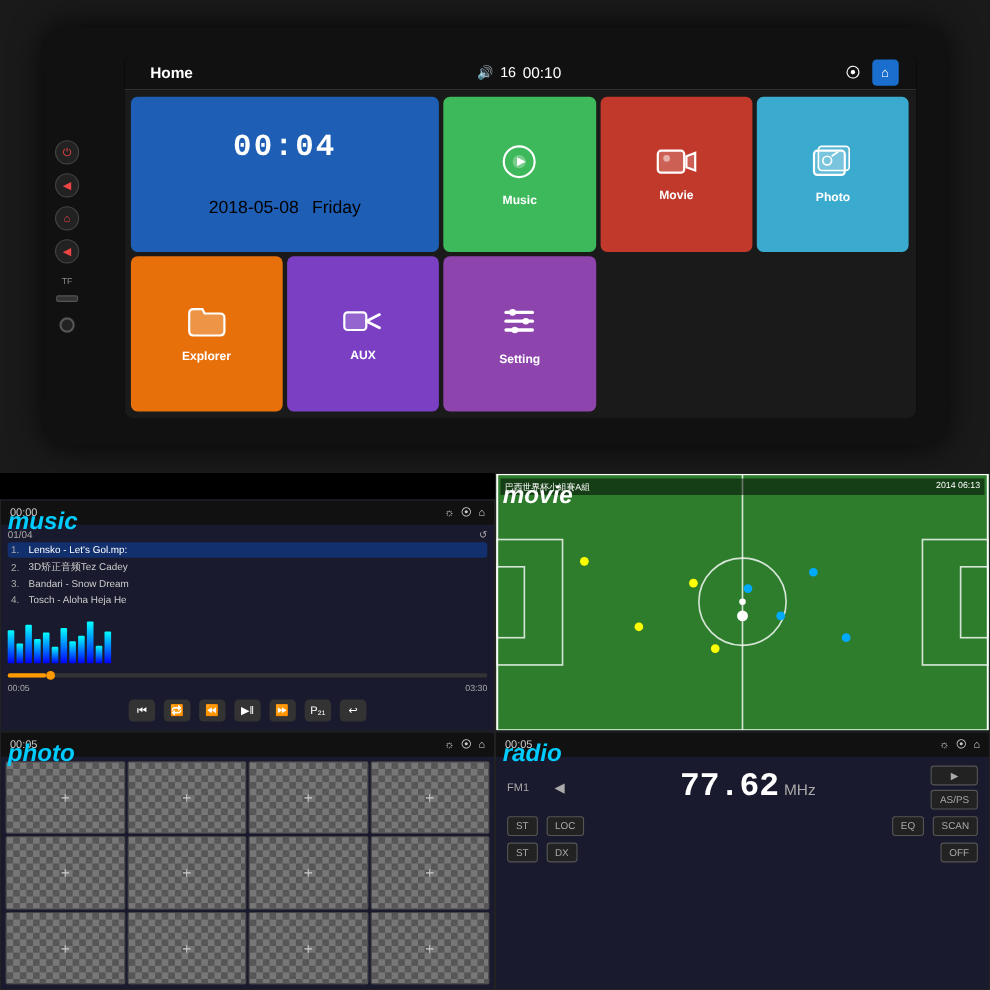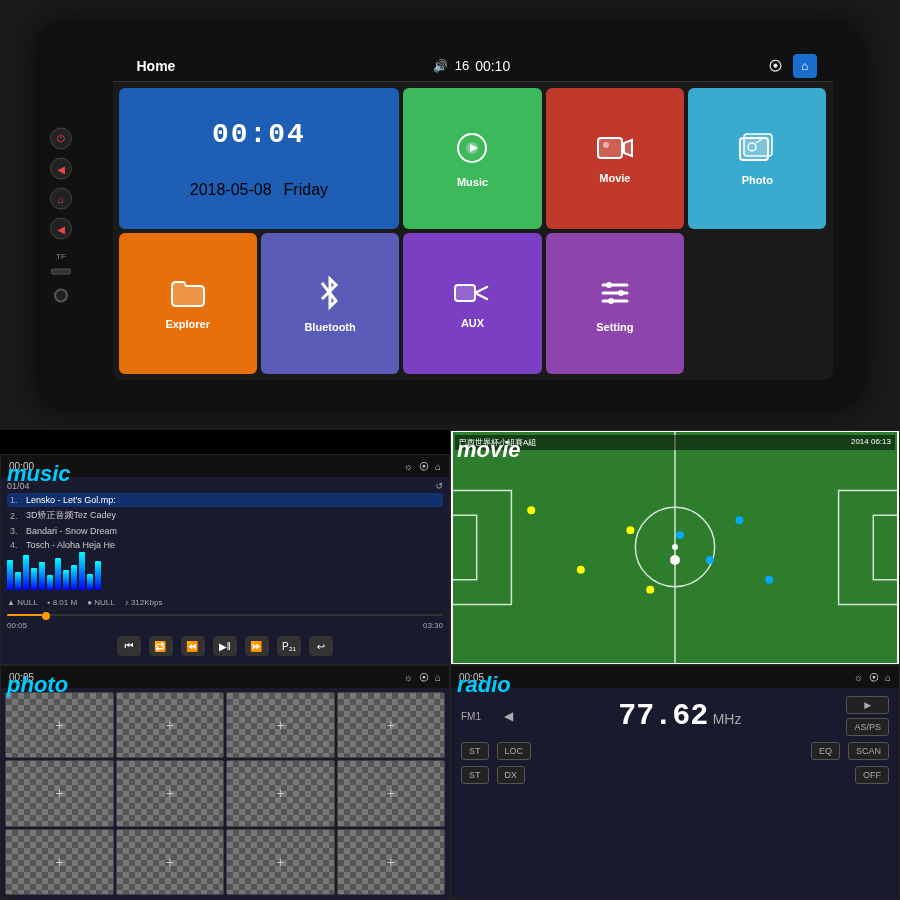--- a/index.html
+++ b/index.html
@@ -649,28 +649,20 @@
 
         <div class="grid-cell cell-explorer">
           <div class="cell-icon">
             <svg width="36" height="30" viewBox="0 0 36 30">
               <path d="M2 8 Q2 4 6 4 L14 4 L16 8 L30 8 Q34 8 34 12 L34 24 Q34 28 30 28 L6 28 Q2 28 2 24 Z" fill="rgba(255,255,255,0.25)" stroke="#fff" stroke-width="2"></path>
             </svg>
           </div>
           <span class="cell-label">Explorer</span>
         </div>
 
-        <div class="grid-cell cell-bluetooth">
-          <div class="cell-icon">
-            <svg width="28" height="36" viewBox="0 0 28 36">
-              <polyline points="6,8 20,26 14,32 14,4 20,10 6,24" fill="none" stroke="#fff" stroke-width="3"></polyline>
-            </svg>
-          </div>
-          <span class="cell-label">Bluetooth</span>
-        </div>
 
         <div class="grid-cell cell-aux">
           <div class="cell-icon">
             <svg width="38" height="28" viewBox="0 0 38 28">
               <rect x="2" y="6" width="20" height="16" rx="3" fill="rgba(255,255,255,0.2)" stroke="#fff" stroke-width="2"></rect>
               <path d="M22 14 L34 8 M22 14 L34 20" stroke="#fff" stroke-width="2.5" stroke-linecap="round"></path>
             </svg>
           </div>
           <span class="cell-label">AUX</span>
         </div>
@@ -740,26 +732,20 @@
         <div class="eq-bar" style="height:28px"></div>
         <div class="eq-bar" style="height:15px"></div>
         <div class="eq-bar" style="height:32px"></div>
         <div class="eq-bar" style="height:20px"></div>
         <div class="eq-bar" style="height:25px"></div>
         <div class="eq-bar" style="height:38px"></div>
         <div class="eq-bar" style="height:16px"></div>
         <div class="eq-bar" style="height:29px"></div>
       </div>
 
-      <div class="music-meta">
-        <span>▲ <span>NULL</span></span>
-        <span>▪ <span>8.01 M</span></span>
-        <span>● <span>NULL</span></span>
-        <span>♪ <span>312Kbps</span></span>
-      </div>
 
       <div class="music-progress">
         <div class="music-progress-fill" style="width: 8%;"></div>
         <div class="music-progress-dot"></div>
       </div>
       <div class="progress-times">
         <span>00:05</span>
         <span>03:30</span>
       </div>
 

